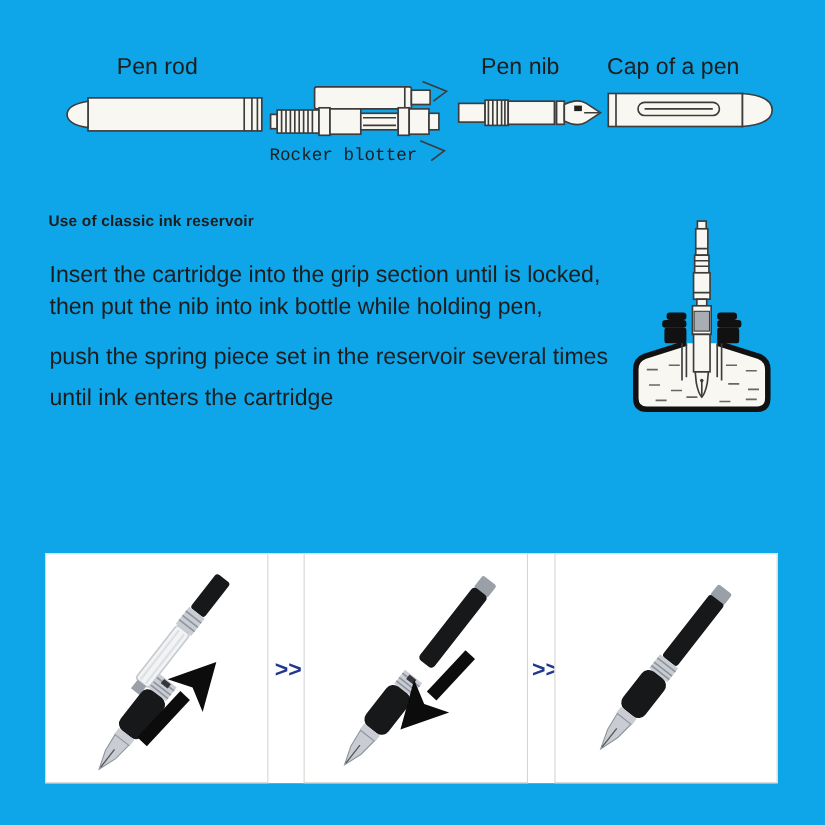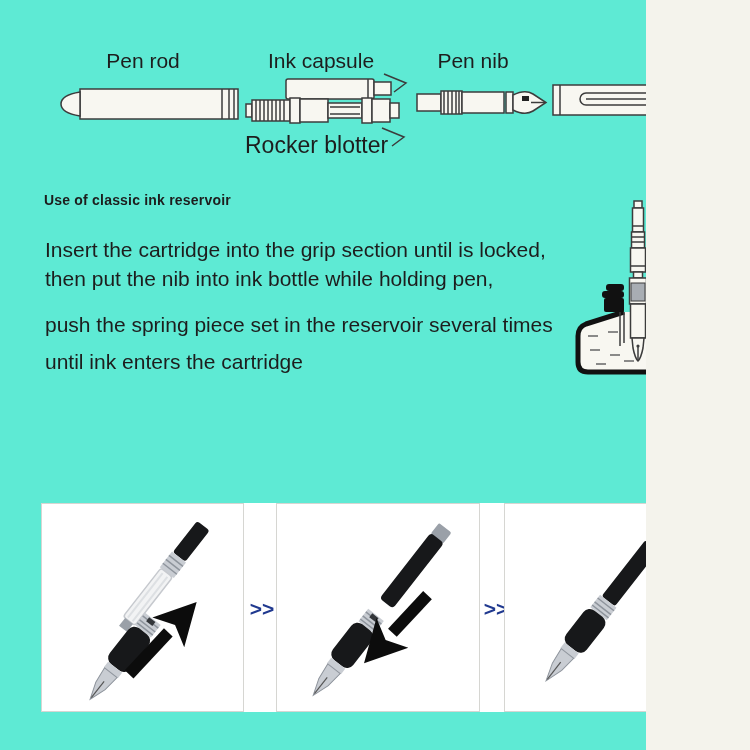--- a/index.html
+++ b/index.html
@@ -1,40 +1,40 @@
 <!DOCTYPE html>
 <html><head>
 <meta charset="utf-8">
 <style>
   html,body { margin:0; padding:0; background:#f4f3ec; }
   .page {
-    position:relative; width:646px; height:750px;
-    background:#5eead4; overflow:hidden;
+    position:relative; width:750px; height:750px;
+    background:#0ea5e9; overflow:hidden;
     font-family:"Liberation Sans", sans-serif; color:#1d1d1d;
   }
   .abs { position:absolute; }
   .plabel { position:absolute; top:49px; font-size:21px; text-align:center; white-space:nowrap; }
-  .rocker { position:absolute; top:132px; left:245px; width:170px; text-align:left; font-size:23px; white-space:nowrap; }
+  .rocker { position:absolute; top:132px; left:245px; width:170px; text-align:left; font-size:16px; white-space:nowrap;font-family:Liberation Mono, monospace; }
   .heading { position:absolute; left:44px; font-size:14px; font-weight:bold; white-space:nowrap; letter-spacing:0.2px; }
   .bline { position:absolute; left:45px; font-size:21px; white-space:nowrap; }
   .photo-band { position:absolute; left:41px; top:503px; width:666px; height:209px; background:#ffffff; }
   .photo { position:absolute; top:503px; height:209px; background:#ffffff; border:1px solid #d6d6d2; box-sizing:border-box; }
   .photo svg { display:block; width:100%; height:100%; }
   .sep { position:absolute; top:597px; width:36px; text-align:center; font-size:21px; font-weight:bold; color:#20398f; }
   svg .ln { stroke:#3c3c3c; stroke-width:1.5; fill:none; }
   svg .shape { stroke:#3c3c3c; stroke-width:1.5; fill:#f8f7f1; }
 </style>
 </head>
 <body>
 
 <div class="page">
 
   <div class="plabel" style="left:83px;width:120px">Pen rod</div>
-  <div class="plabel" style="left:251px;width:140px">Ink capsule</div>
   <div class="plabel" style="left:403px;width:140px">Pen nib</div>
+  <div class="plabel" style="left:537px;width:150px">Cap of a pen</div>
 
   <svg class="abs" style="left:0;top:68px" width="750" height="96" viewBox="0 0 750 96">
 
     <g>
       <rect class="shape" x="80" y="21" width="158" height="30"></rect>
       <path class="shape" d="M80,24 Q61,27 61,36 Q61,45 80,48 Z"></path>
       <line class="ln" x1="222" y1="21" x2="222" y2="51"></line>
       <line class="ln" x1="229" y1="21" x2="229" y2="51"></line>
       <line class="ln" x1="234" y1="21" x2="234" y2="51"></line>
     </g>

